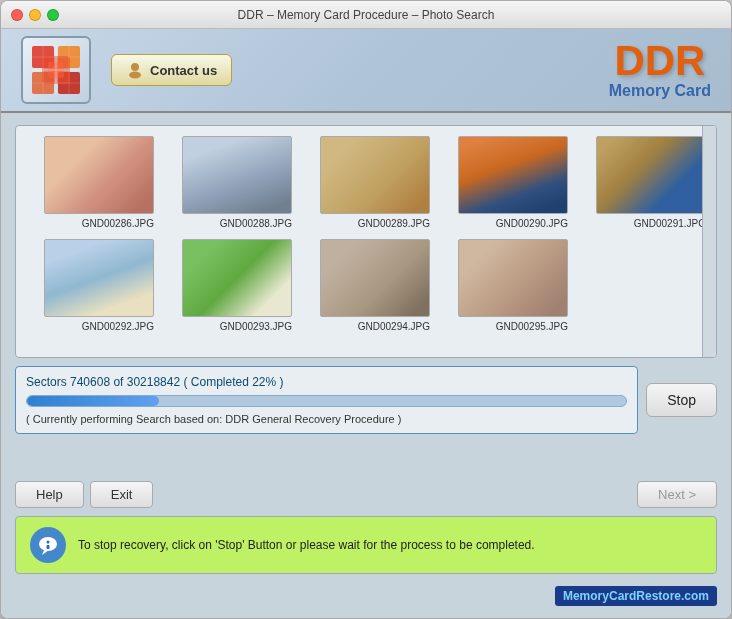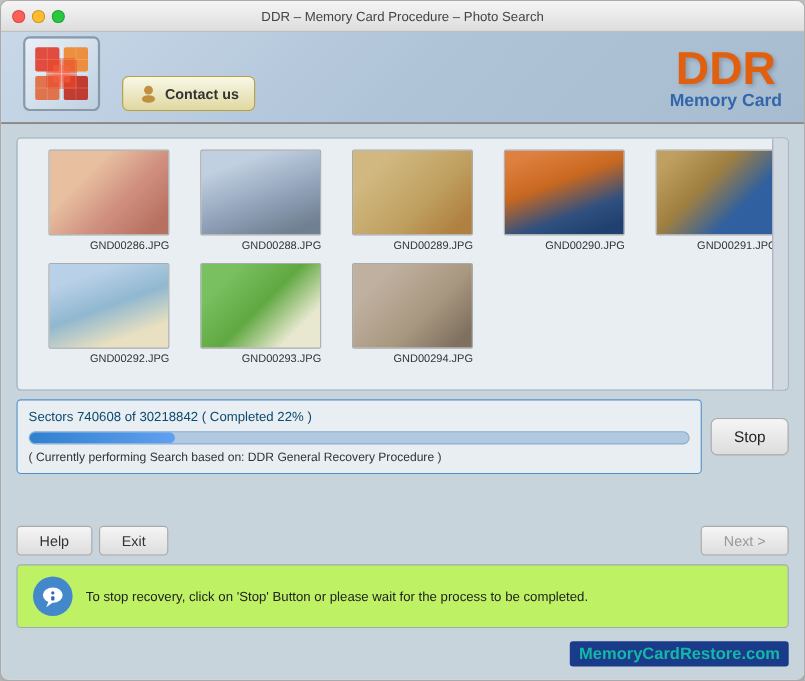--- a/index.html
+++ b/index.html
@@ -53,21 +53,21 @@
       font-size: 12px;
       color: #444;
       white-space: nowrap;
     }
 
     
     .header {
       background: linear-gradient(135deg, #c8d8e8 0%, #b0c4d8 50%, #a8bcd0 100%);
       height: 84px;
       display: flex;
-      align-items: flex-end;
+      align-items: center;
       padding: 10px 20px;
       border-bottom: 2px solid #888;
     }
     .header-logo-box {
       width: 70px; height: 68px;
       background: linear-gradient(135deg, #e8f0f8, #c0d0e0);
       border: 2px solid #8899aa;
       border-radius: 6px;
       display: flex; align-items: center; justify-content: center;
       margin-right: 20px;
@@ -210,22 +210,22 @@
       color: #222;
     }
     .watermark {
       margin-top: 4px;
       text-align: right;
       font-size: 12px;
     }
     .watermark-box {
       display: inline-block;
       background: #1a3a8a;
-      color: #14b8a6;
-      font-size: 15px;
+      color: #7dd3fc;
+      font-size: 12px;
       font-weight: bold;
       padding: 3px 8px;
       border-radius: 3px;
     }
 
     
     .progress-stop-row {
       display: flex;
       gap: 8px;
       align-items: stretch;
@@ -366,20 +366,26 @@
             <div class="photo-thumb img-293">
               <svg width="110" height="78" viewBox="0 0 110 78" style="position: absolute; top: 0px; left: 0px;"></svg>
             </div>
             <span class="photo-label">GND00293.JPG</span>
           </div>
           <div class="photo-item">
             <div class="photo-thumb img-294">
               <svg width="110" height="78" viewBox="0 0 110 78" style="position: absolute; top: 0px; left: 0px;"></svg>
             </div>
             <span class="photo-label">GND00294.JPG</span>
+          </div>
+          <div class="photo-item">
+            <div class="photo-thumb img-295">
+              <svg width="110" height="78" viewBox="0 0 110 78" style="position: absolute; top: 0px; left: 0px;"></svg>
+            </div>
+            <span class="photo-label">GND00295.JPG</span>
           </div>
         </div>
       <div class="scrollbar-track"></div>
     </div>
 
     <div class="progress-stop-row">
       <div class="progress-box">
         <span class="progress-text">Sectors 740608 of 30218842   ( Completed 22% )</span>
         <div class="progress-bar-bg">
           <div class="progress-bar-fill" id="progress-fill" style="width: 22%;"></div>

